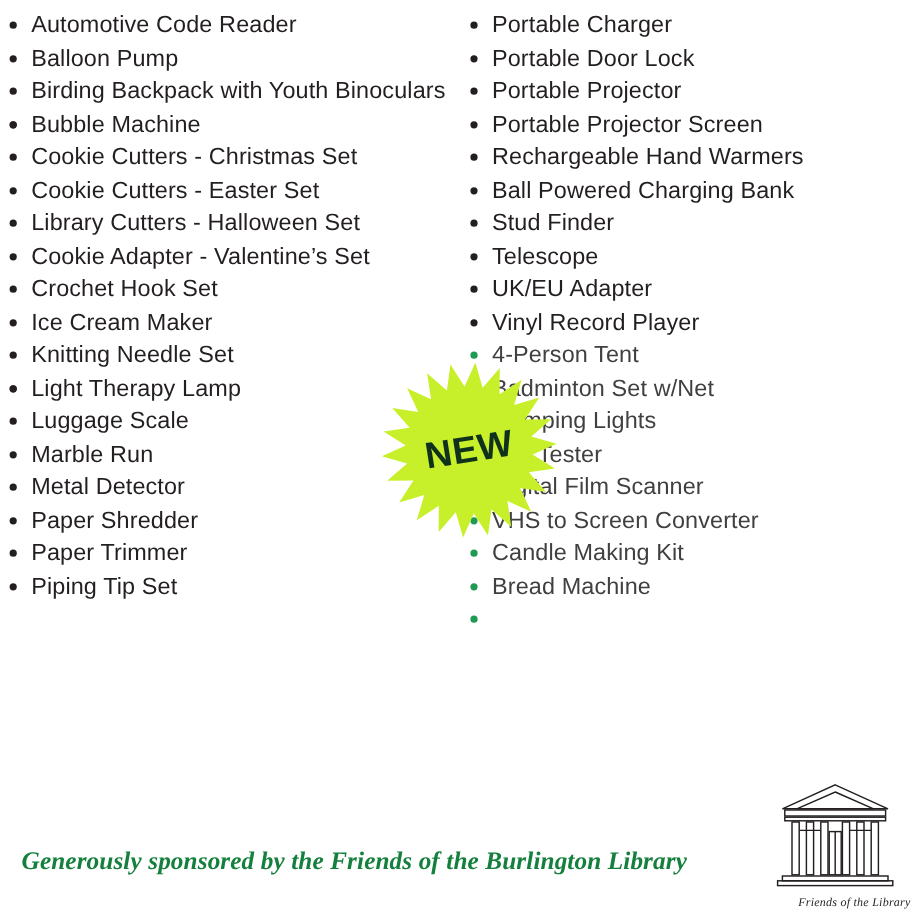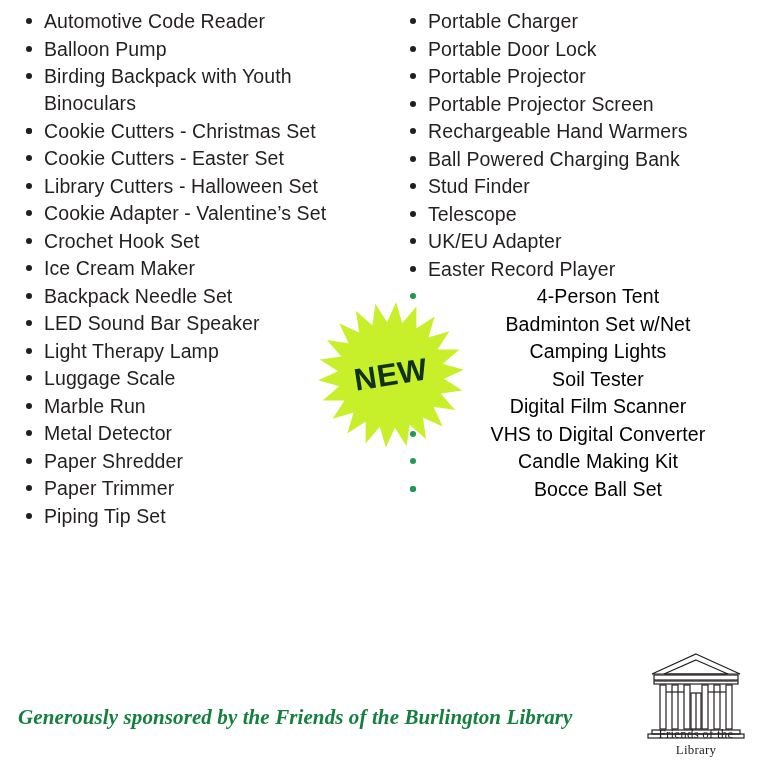--- a/index.html
+++ b/index.html
@@ -24,21 +24,20 @@
     top: 8px;
     left: 0;
     width: 768px;
     display: flex;
     flex-direction: row;
     align-items: flex-start;
   }
 
   .col {
     width: 384px;
-    padding-left: 18px;
   }
 
   ul.items {
     list-style: none;
     margin: 0;
     padding: 0;
   }
 
   ul.items li {
     position: relative;
@@ -54,22 +53,21 @@
     position: absolute;
     left: 8px;
     top: 10px;
     width: 6px;
     height: 6px;
     border-radius: 50%;
     background: #231f20;
   }
 
   ul.items li.new-item {
-    color: #000000;
-    text-align: center;
+    color: #404040;
   }
   ul.items li.new-item .bullet {
     background: #1f9a52;
   }
 
   
   .badge {
     position: absolute;
     left: 316px;
     top: 300px;
@@ -110,80 +108,82 @@
   .logo {
     position: absolute;
     right: 16px;
     bottom: 8px;
     width: 112px;
     height: 112px;
   }
   .logo svg { display: block; }
   .logo-caption {
     position: absolute;
-    left: 0;
+    left: 16px;
     bottom: 2px;
     width: 112px;
     text-align: center;
-    font-size: 13px;
+    font-size: 10px;
+    font-style: italic;
     color: #231f20;
     font-family: "Liberation Serif", serif;
     letter-spacing: 0.2px;
   }
 </style>
 </head>
 <body>
 
 <div class="sheet">
 
   <div class="columns">
     <div class="col">
       <ul class="items" id="left-list">
           <li><span class="bullet"></span><span>Automotive Code Reader</span></li>
           <li><span class="bullet"></span><span>Balloon Pump</span></li>
           <li><span class="bullet"></span><span>Birding Backpack with Youth Binoculars</span></li>
           <li><span class="bullet"></span></li>
+          <li><span class="bullet"></span><span>Bubble Machine</span></li>
           <li><span class="bullet"></span><span>Cookie Cutters - Christmas Set</span></li>
           <li><span class="bullet"></span><span>Cookie Cutters - Easter Set</span></li>
           <li><span class="bullet"></span><span>Library Cutters - Halloween Set</span></li>
           <li><span class="bullet"></span><span>Cookie Adapter - Valentine’s Set</span></li>
           <li><span class="bullet"></span><span>Crochet Hook Set</span></li>
           <li><span class="bullet"></span><span>Ice Cream Maker</span></li>
-          <li><span class="bullet"></span><span>Backpack Needle Set</span></li>
-          <li><span class="bullet"></span><span>LED Sound Bar Speaker</span></li>
+          <li><span class="bullet"></span><span>Knitting Needle Set</span></li>
+          <li><span class="bullet"></span></li>
           <li><span class="bullet"></span><span>Light Therapy Lamp</span></li>
           <li><span class="bullet"></span><span>Luggage Scale</span></li>
           <li><span class="bullet"></span><span>Marble Run</span></li>
           <li><span class="bullet"></span><span>Metal Detector</span></li>
           <li><span class="bullet"></span><span>Paper Shredder</span></li>
           <li><span class="bullet"></span><span>Paper Trimmer</span></li>
           <li><span class="bullet"></span><span>Piping Tip Set</span></li>
         </ul>
     </div>
     <div class="col">
       <ul class="items" id="right-list">
           <li><span class="bullet"></span><span>Portable Charger</span></li>
           <li><span class="bullet"></span><span>Portable Door Lock</span></li>
           <li><span class="bullet"></span><span>Portable Projector</span></li>
           <li><span class="bullet"></span><span>Portable Projector Screen</span></li>
           <li><span class="bullet"></span><span>Rechargeable Hand Warmers</span></li>
           <li><span class="bullet"></span><span>Ball Powered Charging Bank</span></li>
           <li><span class="bullet"></span><span>Stud Finder</span></li>
           <li><span class="bullet"></span><span>Telescope</span></li>
           <li><span class="bullet"></span><span>UK/EU Adapter</span></li>
-          <li><span class="bullet"></span><span>Easter Record Player</span></li>
+          <li><span class="bullet"></span><span>Vinyl Record Player</span></li>
           <li class="new-item"><span class="bullet"></span><span>4-Person Tent</span></li>
           <li class="new-item"><span class="bullet"></span><span>Badminton Set w/Net</span></li>
           <li class="new-item"><span class="bullet"></span><span>Camping Lights</span></li>
           <li class="new-item"><span class="bullet"></span><span>Soil Tester</span></li>
           <li class="new-item"><span class="bullet"></span><span>Digital Film Scanner</span></li>
-          <li class="new-item"><span class="bullet"></span><span>VHS to Digital Converter</span></li>
+          <li class="new-item"><span class="bullet"></span><span>VHS to Screen Converter</span></li>
           <li class="new-item"><span class="bullet"></span><span>Candle Making Kit</span></li>
+          <li class="new-item"><span class="bullet"></span><span>Bread Machine</span></li>
           <li class="new-item"><span class="bullet"></span></li>
-          <li class="new-item"><span class="bullet"></span><span>Bocce Ball Set</span></li>
         </ul>
     </div>
   </div>
 
   <div class="badge">
     <svg width="150" height="150" viewBox="0 0 150 150" aria-hidden="true">
       <polygon id="star-poly" fill="#c8f02a" points="80.11,2.18 86.19,23.20 100.42,6.57 100.34,28.45 118.67,16.50 112.42,37.47 133.38,31.17 121.48,49.53 143.36,49.39 126.77,63.66 147.81,69.69 127.87,78.71 146.35,90.42 124.68,93.45 139.12,109.90 117.47,106.70 126.69,126.55 106.82,117.38 110.07,139.02 93.59,124.63 90.62,146.31 78.85,127.86 69.89,147.82 63.81,126.80 49.58,143.43 49.66,121.55 31.33,133.50 37.58,112.53 16.62,118.83 28.52,100.47 6.64,100.61 23.23,86.34 2.19,80.31 22.13,71.29 3.65,59.58 25.32,56.55 10.88,40.10 32.53,43.30 23.31,23.45 43.18,32.62 39.93,10.98 56.41,25.37 59.38,3.69 71.15,22.14"></polygon>
     </svg>
     <div class="badge-text" style="color: rgb(16, 49, 28);">NEW</div>
   </div>

